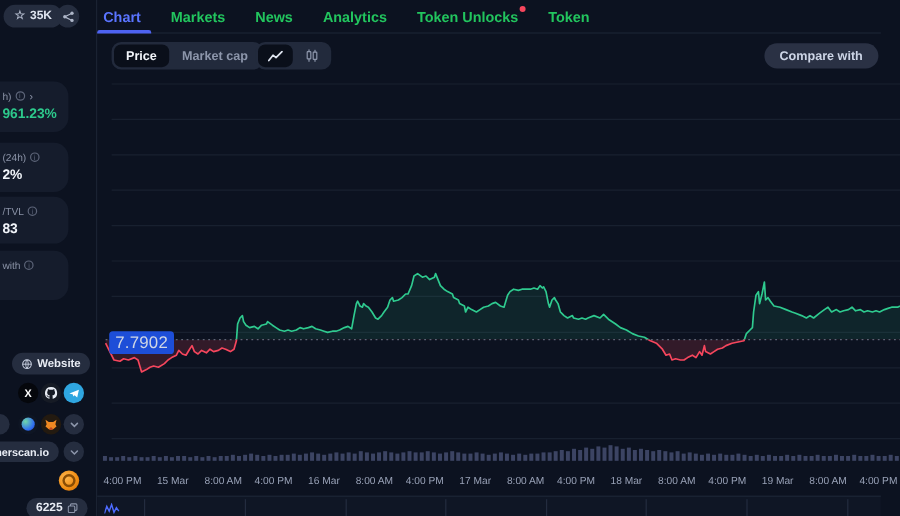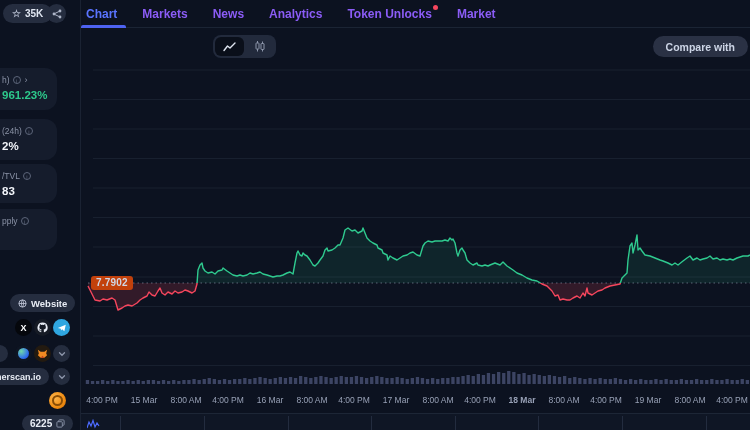--- a/index.html
+++ b/index.html
@@ -47,24 +47,24 @@
   .explorer-pill { position:absolute; left:-15px; top:368px; height:17px; padding:0 8px; font-size:9px; font-weight:bold; border-radius:999px; }
   .coin-badge {
     position:absolute; left:49px; top:392px; width:17px; height:17px; border-radius:50%;
     background:radial-gradient(circle at 35% 35%, #ffb64d, #f08c12 60%, #c96a07);
     display:flex; align-items:center; justify-content:center;
   }
   .coin-badge::after { content:""; width:7px; height:7px; border-radius:50%; border:2px solid #8a4d05; }
   .contract-pill { position:absolute; left:22px; top:415px; height:17px; padding:0 8px; font-size:10px; font-weight:bold; }
 
   
-  .main { position:absolute; left:81px; top:0; right:0; height:424px; }
+  .main { position:absolute; left:81px; top:0; right:16px; height:424px; }
   .nav { position:absolute; left:0; top:0; right:0; height:28px; display:flex; align-items:center; gap:21px; padding-left:3px; border-bottom:1px solid #1b2434; }
   .tab {
-    background:none; border:none; color:#8b5cf6; font-size:12px; font-weight:bold; cursor:pointer;
+    background:none; border:none; color:#22c55e; font-size:12px; font-weight:bold; cursor:pointer;
     height:28px; position:relative; padding:0 2px; font-family:"Liberation Sans", sans-serif; white-space:nowrap;
   }
   .tab.active { color:#5a74ff; }
   .tab.active::after { content:""; position:absolute; left:-3px; right:-7px; bottom:0; height:3px; background:#4e63f2; border-radius:2px 2px 0 0; }
   .noti-dot { position:absolute; top:5px; right:-4px; width:5px; height:5px; background:#f6465d; border-radius:50%; }
 
   
   .controls { position:absolute; left:0; top:33px; right:0; height:26px; }
   .seg {
     position:absolute; top:2px; height:23px; background:#222a3c; border-radius:8px; display:flex; align-items:center; padding:2px; gap:1px;
@@ -76,22 +76,22 @@
     height:19px; border-radius:6px; padding:0 10px; cursor:pointer; font-family:"Liberation Sans", sans-serif;
     display:flex; align-items:center; justify-content:center;
   }
   .seg button.on { background:#0a0f1a; color:#f2f5fa; }
   .seg-type button { width:29px; padding:0; }
   .compare-btn { position:absolute; right:2px; top:3px; height:21px; padding:0 13px; font-size:10.5px; font-weight:bold; color:#cdd5e6; background:#2a3144; }
 
   
   .chart-wrap { position:absolute; left:4px; top:60px; width:665px; height:333px; }
   .price-tag {
-    position:absolute; left:6px; top:216px; background:#c2410c; color:#cfd6e4; font-size:10px;
-    padding:1px 5px 2px; border-radius:3px; letter-spacing:.2px;font-weight:bold;
+    position:absolute; left:6px; top:216px; background:#1d4ed8; color:#cfd6e4; font-size:14px;
+    padding:1px 5px 2px; border-radius:3px; letter-spacing:.2px;
   }
   .xaxis { position:absolute; left:4px; top:395px; width:665px; height:12px; }
   .xaxis span { position:absolute; transform:translateX(-50%); font-size:8.5px; color:#98a1b6; white-space:nowrap; top:0; }
   .strip { position:absolute; left:0; right:0; top:413px; height:17px; background:#0f1625; border-top:1px solid #1d2636; }
   .strip .tick { position:absolute; top:2px; bottom:0; width:1px; background:#232c3f; }
   .mini { position:absolute; left:6px; top:5px; }
 </style>
 </head>
 <body>
 
@@ -133,21 +133,21 @@
     <div class="stat-card" style="top:164px;height:39px;">
       <div class="stat-label">
         <span>/TVL</span>
         <i class="info-i">i</i>
       </div>
       <div class="stat-value">83</div>
     </div>
 
     <div class="stat-card" style="top:209px;height:41px;">
       <div class="stat-label">
-        <span>pply</span>
+        <span>with</span>
         <i class="info-i">i</i>
       </div>
     </div>
 
     <button class="pill website-btn">
       <svg width="9" height="9" viewBox="0 0 10 10">
         <circle cx="5" cy="5" r="4" fill="none" stroke="#c3cadb" stroke-width="1"></circle>
         <path d="M1 5 H9 M5 1 C3.4 3,3.4 7,5 9 C6.6 7,6.6 3,5 1" fill="none" stroke="#c3cadb" stroke-width="0.9"></path>
       </svg>
       <span>Website</span>
@@ -206,24 +206,32 @@
   <div class="vdivider"></div>
 
   <main class="main">
 
     <nav class="nav">
       <button class="tab active"><span>Chart</span></button>
       <button class="tab"><span>Markets</span></button>
       <button class="tab"><span>News</span></button>
       <button class="tab"><span>Analytics</span></button>
       <button class="tab"><span>Token Unlocks</span><span class="noti-dot"></span></button>
-      <button class="tab"><span>Market</span></button>
+      <button class="tab"><span>Token</span></button>
     </nav>
 
     <div class="controls">
+      <div class="seg seg-metric">
+        <button class="on">
+            <span>Price</span>
+          </button>
+        <button>
+            <span>Market cap</span>
+          </button>
+      </div>
       <div class="seg seg-type">
         <button class="on">
           <svg width="13" height="10" viewBox="0 0 13 10">
             <path d="M1 8.5 L4.5 4 L7 6 L12 1" fill="none" stroke="#dfe5f0" stroke-width="1.4" stroke-linecap="round" stroke-linejoin="round"></path>
           </svg>
         </button>
         <button>
           <svg width="12" height="11" viewBox="0 0 12 11">
             <path d="M3.5 0 V2 M3.5 8 V10.5 M8.5 0.5 V2.5 M8.5 8.5 V10.5" stroke="#8d96ab" stroke-width="1"></path>
             <rect x="2" y="2" width="3" height="6" rx="0.5" fill="none" stroke="#8d96ab" stroke-width="1"></rect>
@@ -401,21 +409,21 @@
         <span style="left: 17px;">4:00 PM</span>
         <span style="left: 59px; text-align: center;">15 Mar</span>
         <span style="left: 101px;">8:00 AM</span>
         <span style="left: 143px;">4:00 PM</span>
         <span style="left: 185px;">16 Mar</span>
         <span style="left: 227px;">8:00 AM</span>
         <span style="left: 269px;">4:00 PM</span>
         <span style="left: 311px;">17 Mar</span>
         <span style="left: 353px;">8:00 AM</span>
         <span style="left: 395px;">4:00 PM</span>
-        <span style="left: 437px; font-weight: bold;">18 Mar</span>
+        <span style="left: 437px;">18 Mar</span>
         <span style="left: 479px;">8:00 AM</span>
         <span style="left: 521px;">4:00 PM</span>
         <span style="left: 563px;">19 Mar</span>
         <span style="left: 605px;">8:00 AM</span>
         <span style="left: 647px;">4:00 PM</span>
       </div>
 
     <div class="strip" id="strip">
       <svg class="mini" width="16" height="10" viewBox="0 0 16 10">
         <path d="M0 9 L2 3 L4 7 L6 1.5 L8 8 L10 4 L12 7" fill="none" stroke="#4d6bff" stroke-width="1.2"></path>

